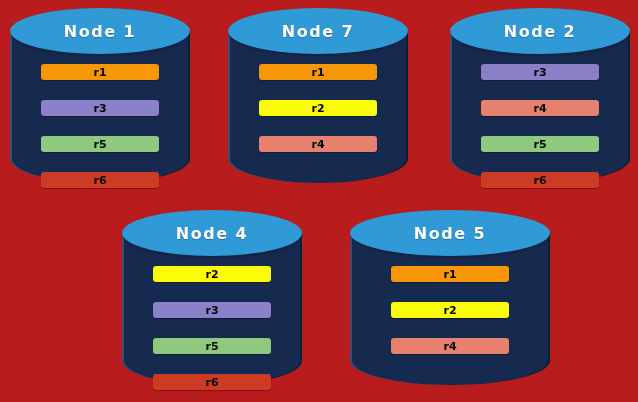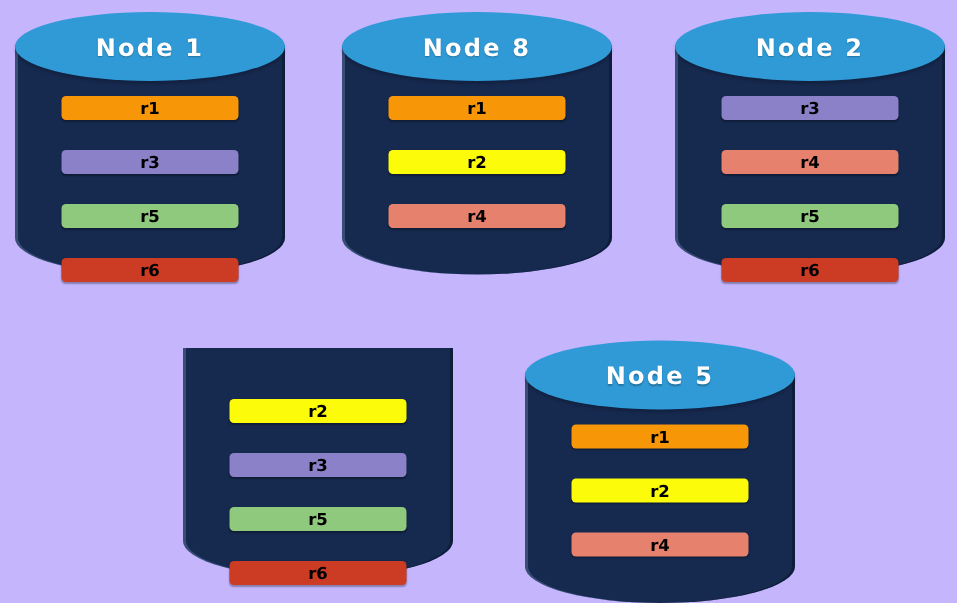--- a/index.html
+++ b/index.html
@@ -89,21 +89,21 @@
     color: #000000;
     font-size: 11px;
     font-weight: bold;
     line-height: 1;
     user-select: none;
   }
 </style>
 </head>
 <body>
 
-<div id="diagram" style="background: #c4b5fd;">
+<div id="diagram" style="background: #b91c1c;">
     <div class="node" style="left: 10px; top: 8px; width: 180px; height: 175px;">
       <div class="node-body" style="background: rgb(22, 41, 79);"></div>
       <div class="node-top" style="background: rgb(47, 154, 214);">
         <span class="node-title" style="color: rgb(255, 255, 255);">Node 1</span>
       </div>
       <div class="replica-list" style="top: 56px;">
         <div class="replica-bar" style="background: rgb(247, 151, 8); width: 118px;">
           <span class="replica-label" style="color: rgb(0, 0, 0);">r1</span>
         </div>
         <div class="replica-bar" style="background: rgb(139, 129, 201); width: 118px;">
@@ -113,21 +113,21 @@
           <span class="replica-label" style="color: rgb(0, 0, 0);">r5</span>
         </div>
         <div class="replica-bar" style="background: rgb(204, 59, 35); width: 118px;">
           <span class="replica-label" style="color: rgb(0, 0, 0);">r6</span>
         </div>
       </div>
     </div>
     <div class="node" style="left: 228px; top: 8px; width: 180px; height: 175px;">
       <div class="node-body" style="background: rgb(22, 41, 79);"></div>
       <div class="node-top" style="background: rgb(47, 154, 214);">
-        <span class="node-title" style="color: rgb(255, 255, 255);">Node 8</span>
+        <span class="node-title" style="color: rgb(255, 255, 255);">Node 7</span>
       </div>
       <div class="replica-list" style="top: 56px;">
         <div class="replica-bar" style="background: rgb(247, 151, 8); width: 118px;">
           <span class="replica-label" style="color: rgb(0, 0, 0);">r1</span>
         </div>
         <div class="replica-bar" style="background: rgb(252, 252, 10); width: 118px;">
           <span class="replica-label" style="color: rgb(0, 0, 0);">r2</span>
         </div>
         <div class="replica-bar" style="background: rgb(229, 129, 108); width: 118px;">
           <span class="replica-label" style="color: rgb(0, 0, 0);">r4</span>
@@ -149,36 +149,39 @@
         <div class="replica-bar" style="background: rgb(143, 201, 126); width: 118px;">
           <span class="replica-label" style="color: rgb(0, 0, 0);">r5</span>
         </div>
         <div class="replica-bar" style="background: rgb(204, 59, 35); width: 118px;">
           <span class="replica-label" style="color: rgb(0, 0, 0);">r6</span>
         </div>
       </div>
     </div>
     <div class="node" style="left: 122px; top: 210px; width: 180px; height: 175px;">
       <div class="node-body" style="background: rgb(22, 41, 79);"></div>
+      <div class="node-top" style="background: rgb(47, 154, 214);">
+        <span class="node-title" style="color: rgb(255, 255, 255);">Node 4</span>
+      </div>
       <div class="replica-list" style="top: 56px;">
         <div class="replica-bar" style="background: rgb(252, 252, 10); width: 118px;">
           <span class="replica-label" style="color: rgb(0, 0, 0);">r2</span>
         </div>
         <div class="replica-bar" style="background: rgb(139, 129, 201); width: 118px;">
           <span class="replica-label" style="color: rgb(0, 0, 0);">r3</span>
         </div>
         <div class="replica-bar" style="background: rgb(143, 201, 126); width: 118px;">
           <span class="replica-label" style="color: rgb(0, 0, 0);">r5</span>
         </div>
         <div class="replica-bar" style="background: rgb(204, 59, 35); width: 118px;">
           <span class="replica-label" style="color: rgb(0, 0, 0);">r6</span>
         </div>
       </div>
     </div>
-    <div class="node" style="left: 350px; top: 227px; width: 180px; height: 175px;">
+    <div class="node" style="left: 350px; top: 210px; width: 200px; height: 175px;">
       <div class="node-body" style="background: rgb(22, 41, 79);"></div>
       <div class="node-top" style="background: rgb(47, 154, 214);">
         <span class="node-title" style="color: rgb(255, 255, 255);">Node 5</span>
       </div>
       <div class="replica-list" style="top: 56px;">
         <div class="replica-bar" style="background: rgb(247, 151, 8); width: 118px;">
           <span class="replica-label" style="color: rgb(0, 0, 0);">r1</span>
         </div>
         <div class="replica-bar" style="background: rgb(252, 252, 10); width: 118px;">
           <span class="replica-label" style="color: rgb(0, 0, 0);">r2</span>

